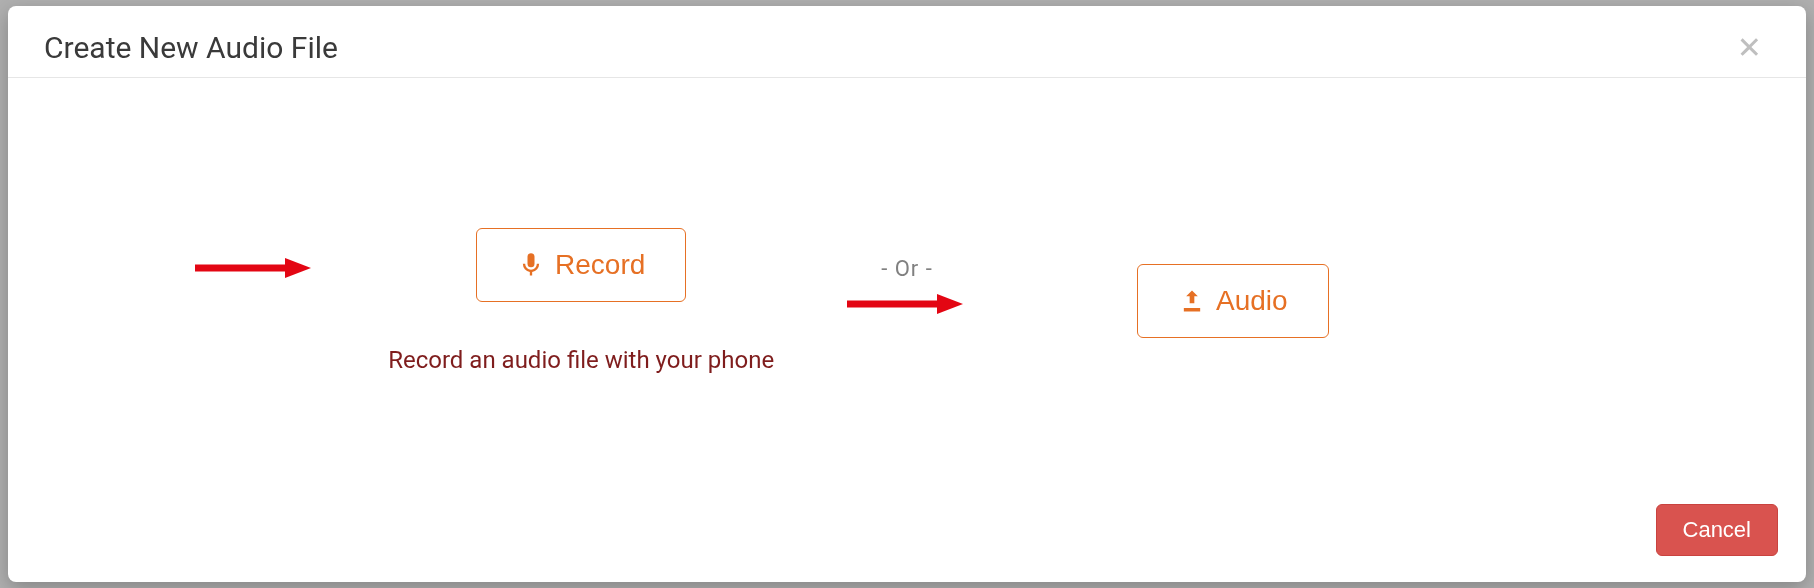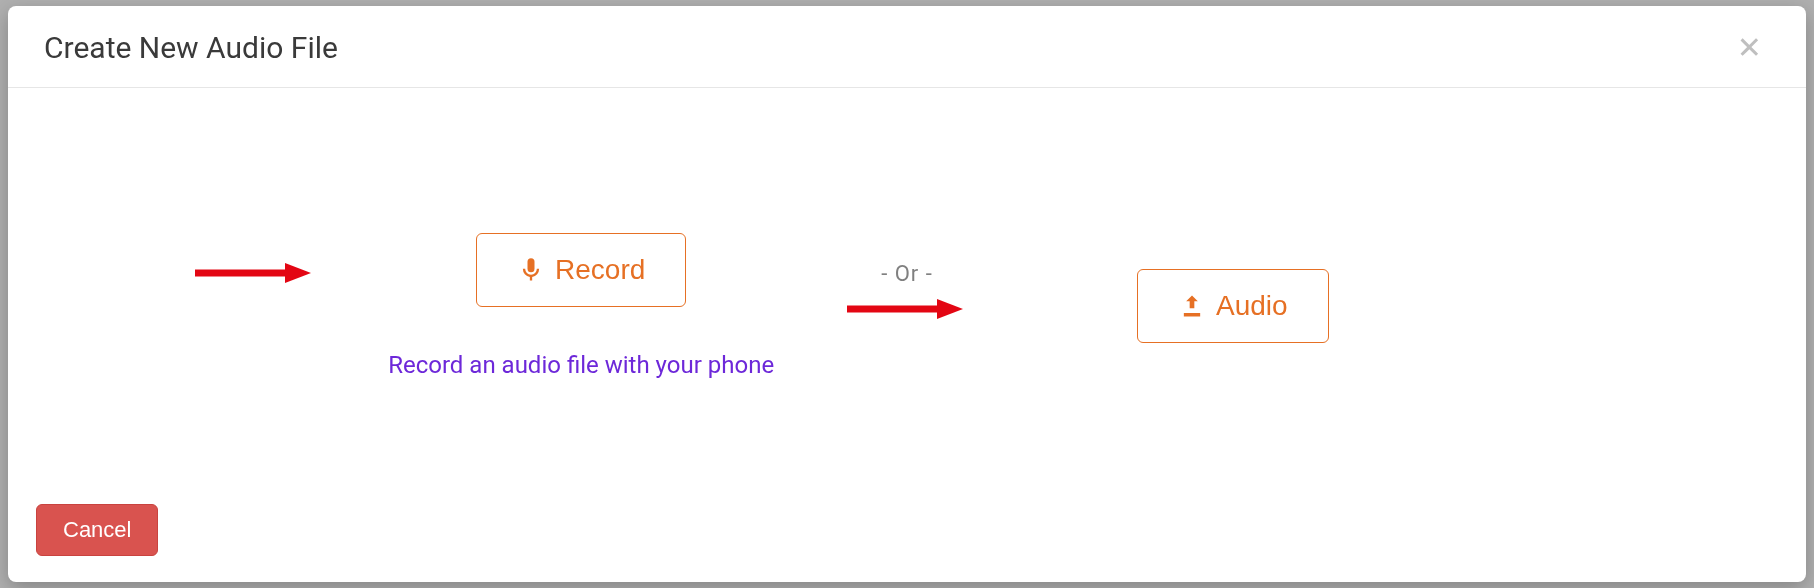--- a/index.html
+++ b/index.html
@@ -17,21 +17,21 @@
       left: 8px;
       right: 8px;
       bottom: 6px;
       background: #ffffff;
       border-radius: 8px;
       box-shadow: 0 6px 20px rgba(0,0,0,0.25);
       display: flex;
       flex-direction: column;
     }
     .modal-header {
-      padding: 24px 36px 22px 36px;
+      padding: 24px 36px 12px 36px;
       border-bottom: 1px solid #e6e6e6;
       display: flex;
       align-items: center;
       justify-content: space-between;
     }
     .modal-title {
       font-size: 30px;
       font-weight: 400;
       color: #3a3a3a;
     }
@@ -80,21 +80,21 @@
       cursor: pointer;
     }
     .option-button .icon svg {
       width: 28px;
       height: 28px;
       display: block;
     }
     .option-desc {
       margin-top: 44px;
       font-size: 24px;
-      color: #6d28d9;
+      color: #7f1d1d;
       text-align: right;
     }
     .separator {
       font-size: 22px;
       color: #808080;
       letter-spacing: 1px;
       margin: 0 40px;
       align-self: flex-start;
       margin-top: 28px;
     }
@@ -103,21 +103,21 @@
       top: 28px;
       width: 120px;
       height: 24px;
       pointer-events: none;
     }
     .arrow.left { left: -130px; }
     .arrow.right { left: -130px; }
     .modal-footer {
       padding: 0 28px 26px 28px;
       display: flex;
-      justify-content: flex-start;
+      justify-content: flex-end;
     }
     .cancel-btn {
       background: #d9534f;
       color: #ffffff;
       border: 1px solid #c9433f;
       border-radius: 6px;
       font-size: 22px;
       padding: 12px 26px;
       cursor: pointer;
     }

